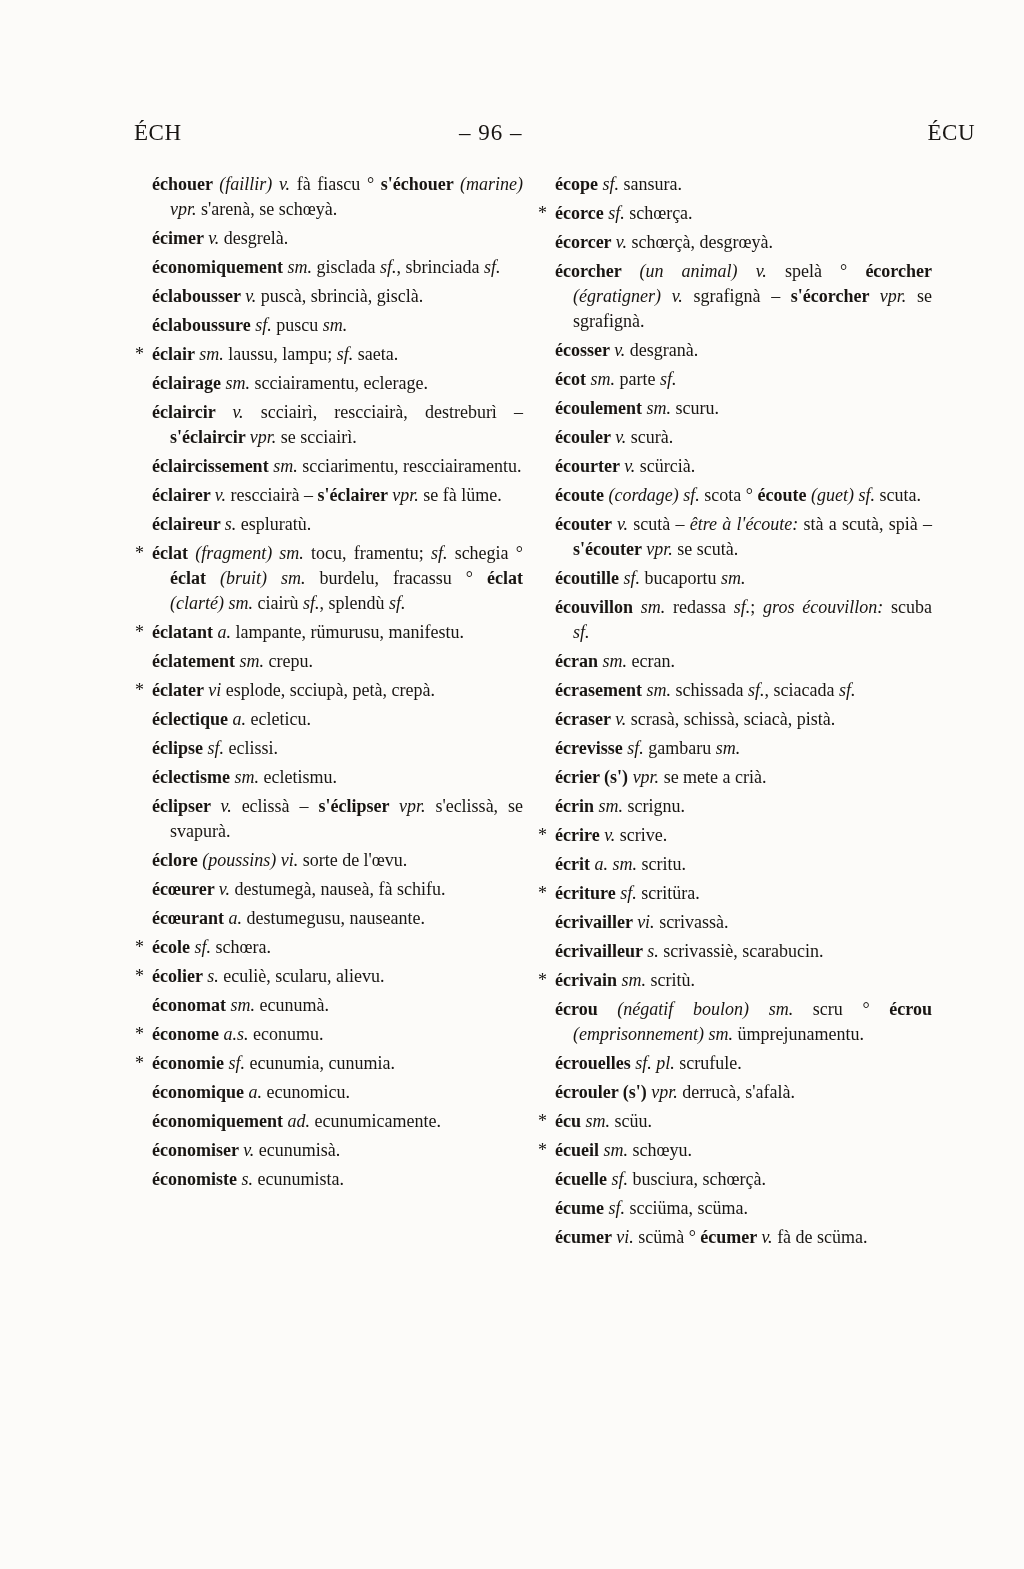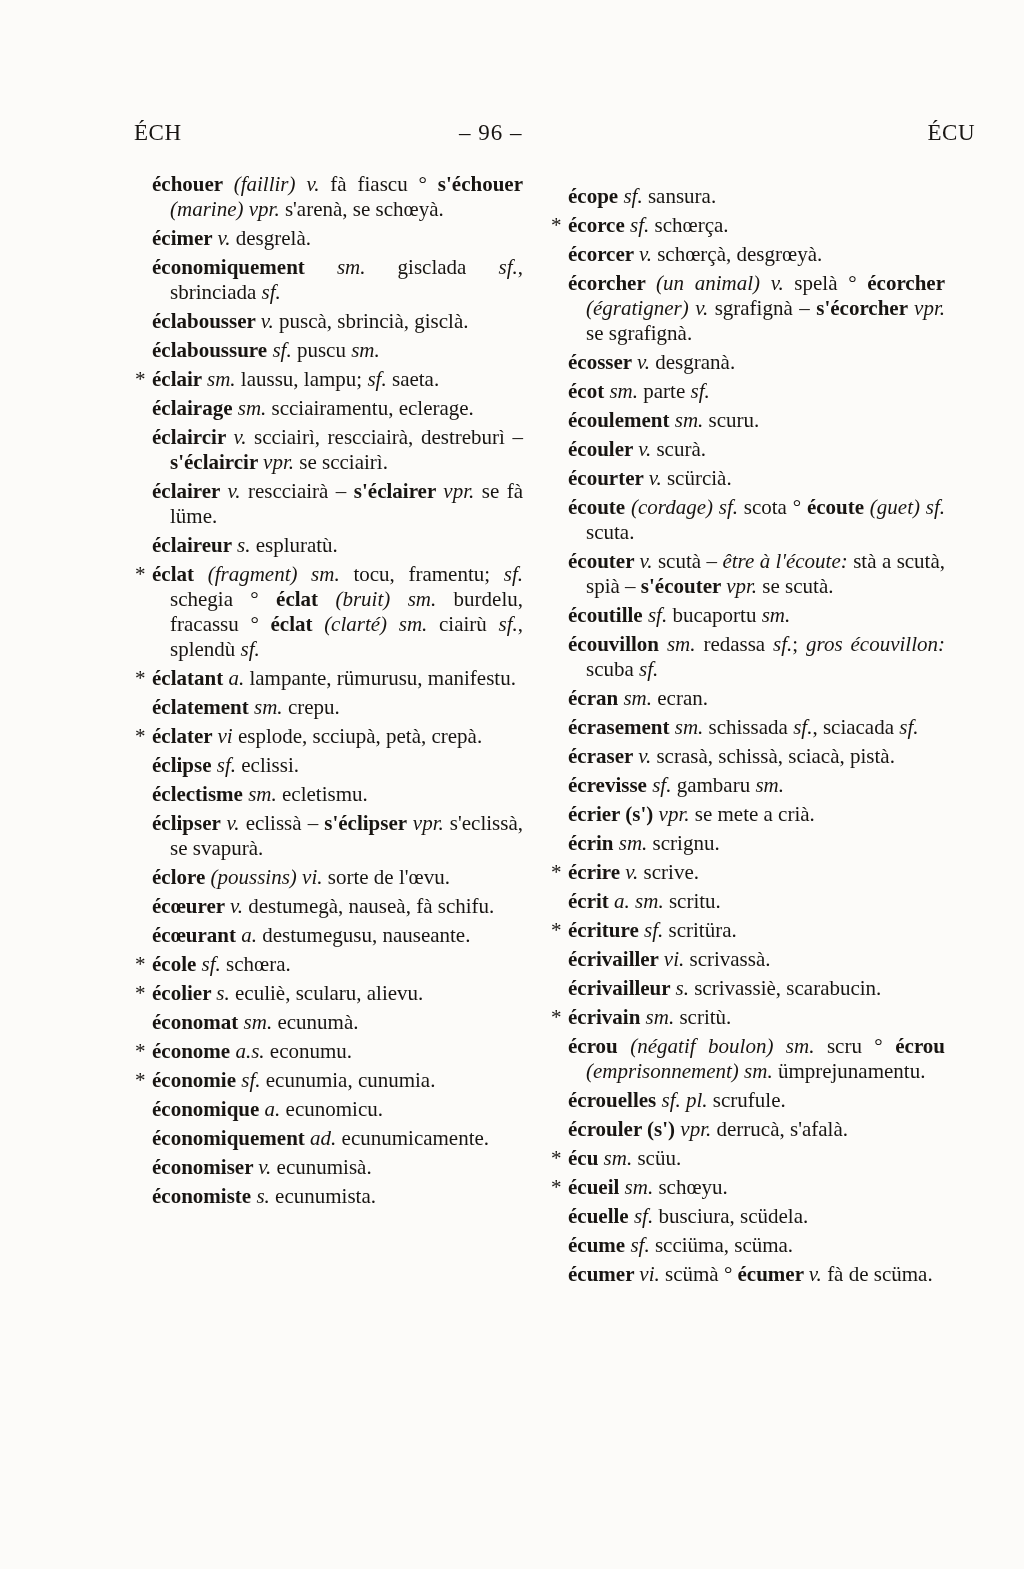--- a/index.html
+++ b/index.html
@@ -19,28 +19,28 @@
     font-size: 23px;
     letter-spacing: 0.5px;
     padding-left: 40px;
   }
   .gw-left  { position: absolute; left: 134px; }
   .page-no  { position: absolute; left: 459px; width: 120px; letter-spacing: 1px; }
   .gw-right { position: absolute; right: 89px; }
   .col {
     position: absolute;
     top: 172px;
-    font-size: 21px;
+    font-size: 18px;
     line-height: 25px;
     text-align: justify;
     box-sizing: border-box;
     padding-left: 17px;
   }
   .col-left  { left: 135px; width: 388px; }
-  .col-right { left: 551px; width: 394px; margin-top: 12px; }
+  .col-right { left: 538px; width: 394px; }
   .entry {
     position: relative;
     margin: 0 0 4px 0;
     padding-left: 18px;
     text-indent: -18px;
   }
   .star {
     position: absolute;
     left: -17px;
     top: 0;
@@ -61,26 +61,28 @@
   </div>
   <div class="col col-left">
       <p class="entry"><span class="b">échouer </span><span class="i">(faillir) v. </span><span class="r">fà fiascu ° </span><span class="b">s'échouer </span><span class="i">(marine) vpr. </span><span class="r">s'arenà, se schœyà.</span></p>
       <p class="entry"><span class="b">écimer </span><span class="i">v. </span><span class="r">desgrelà.</span></p>
       <p class="entry"><span class="b">économiquement </span><span class="i">sm. </span><span class="r">gisclada </span><span class="i">sf.</span><span class="r">, sbrinciada </span><span class="i">sf.</span></p>
       <p class="entry"><span class="b">éclabousser </span><span class="i">v. </span><span class="r">puscà, sbrincià, gisclà.</span></p>
       <p class="entry"><span class="b">éclaboussure </span><span class="i">sf. </span><span class="r">puscu </span><span class="i">sm.</span></p>
       <p class="entry"><span class="star">*</span><span class="b">éclair </span><span class="i">sm. </span><span class="r">laussu, lampu; </span><span class="i">sf. </span><span class="r">saeta.</span></p>
       <p class="entry"><span class="b">éclairage </span><span class="i">sm. </span><span class="r">scciairamentu, eclerage.</span></p>
       <p class="entry"><span class="b">éclaircir </span><span class="i">v. </span><span class="r">scciairì, rescciairà, destreburì – </span><span class="b">s'éclaircir </span><span class="i">vpr. </span><span class="r">se scciairì.</span></p>
+      <p class="entry"><span class="b">éclaircissement </span><span class="i">sm. </span><span class="r">scciarimentu, rescciairamentu.</span></p>
       <p class="entry"><span class="b">éclairer </span><span class="i">v. </span><span class="r">rescciairà – </span><span class="b">s'éclairer </span><span class="i">vpr. </span><span class="r">se fà lüme.</span></p>
       <p class="entry"><span class="b">éclaireur </span><span class="i">s. </span><span class="r">espluratù.</span></p>
       <p class="entry"><span class="star">*</span><span class="b">éclat </span><span class="i">(fragment) sm. </span><span class="r">tocu, framentu; </span><span class="i">sf. </span><span class="r">schegia ° </span><span class="b">éclat </span><span class="i">(bruit) sm. </span><span class="r">burdelu, fracassu ° </span><span class="b">éclat </span><span class="i">(clarté) sm. </span><span class="r">ciairù </span><span class="i">sf.</span><span class="r">, splendù </span><span class="i">sf.</span></p>
       <p class="entry"><span class="star">*</span><span class="b">éclatant </span><span class="i">a. </span><span class="r">lampante, rümurusu, manifestu.</span></p>
       <p class="entry"><span class="b">éclatement </span><span class="i">sm. </span><span class="r">crepu.</span></p>
       <p class="entry"><span class="star">*</span><span class="b">éclater </span><span class="i">vi </span><span class="r">esplode, scciupà, petà, crepà.</span></p>
+      <p class="entry"><span class="b">éclectique </span><span class="i">a. </span><span class="r">ecleticu.</span></p>
       <p class="entry"><span class="b">éclipse </span><span class="i">sf. </span><span class="r">eclissi.</span></p>
       <p class="entry"><span class="b">éclectisme </span><span class="i">sm. </span><span class="r">ecletismu.</span></p>
       <p class="entry"><span class="b">éclipser </span><span class="i">v. </span><span class="r">eclissà – </span><span class="b">s'éclipser </span><span class="i">vpr. </span><span class="r">s'eclissà, se svapurà.</span></p>
       <p class="entry"><span class="b">éclore </span><span class="i">(poussins) vi. </span><span class="r">sorte de l'œvu.</span></p>
       <p class="entry"><span class="b">écœurer </span><span class="i">v. </span><span class="r">destumegà, nauseà, fà schifu.</span></p>
       <p class="entry"><span class="b">écœurant </span><span class="i">a. </span><span class="r">destumegusu, nauseante.</span></p>
       <p class="entry"><span class="star">*</span><span class="b">école </span><span class="i">sf. </span><span class="r">schœra.</span></p>
       <p class="entry"><span class="star">*</span><span class="b">écolier </span><span class="i">s. </span><span class="r">eculiè, scularu, alievu.</span></p>
       <p class="entry"><span class="b">économat </span><span class="i">sm. </span><span class="r">ecunumà.</span></p>
       <p class="entry"><span class="star">*</span><span class="b">économe </span><span class="i">a.s. </span><span class="r">econumu.</span></p>
@@ -114,17 +116,17 @@
       <p class="entry"><span class="b">écrit </span><span class="i">a. sm. </span><span class="r">scritu.</span></p>
       <p class="entry"><span class="star">*</span><span class="b">écriture </span><span class="i">sf. </span><span class="r">scritüra.</span></p>
       <p class="entry"><span class="b">écrivailler </span><span class="i">vi. </span><span class="r">scrivassà.</span></p>
       <p class="entry"><span class="b">écrivailleur </span><span class="i">s. </span><span class="r">scrivassiè, scarabucin.</span></p>
       <p class="entry"><span class="star">*</span><span class="b">écrivain </span><span class="i">sm. </span><span class="r">scritù.</span></p>
       <p class="entry"><span class="b">écrou </span><span class="i">(négatif boulon) sm. </span><span class="r">scru ° </span><span class="b">écrou </span><span class="i">(emprisonnement) sm. </span><span class="r">ümprejunamentu.</span></p>
       <p class="entry"><span class="b">écrouelles </span><span class="i">sf. pl. </span><span class="r">scrufule.</span></p>
       <p class="entry"><span class="b">écrouler (s') </span><span class="i">vpr. </span><span class="r">derrucà, s'afalà.</span></p>
       <p class="entry"><span class="star">*</span><span class="b">écu </span><span class="i">sm. </span><span class="r">scüu.</span></p>
       <p class="entry"><span class="star">*</span><span class="b">écueil </span><span class="i">sm. </span><span class="r">schœyu.</span></p>
-      <p class="entry"><span class="b">écuelle </span><span class="i">sf. </span><span class="r">busciura, scüdela.</span></p>
+      <p class="entry"><span class="b">écuelle </span><span class="i">sf. </span><span class="r">busciura, schœrçà.</span></p>
       <p class="entry"><span class="b">écume </span><span class="i">sf. </span><span class="r">scciüma, scüma.</span></p>
       <p class="entry"><span class="b">écumer </span><span class="i">vi. </span><span class="r">scümà ° </span><span class="b">écumer </span><span class="i">v. </span><span class="r">fà de scüma.</span></p>
     </div>
 </div>
 
 </body></html>

